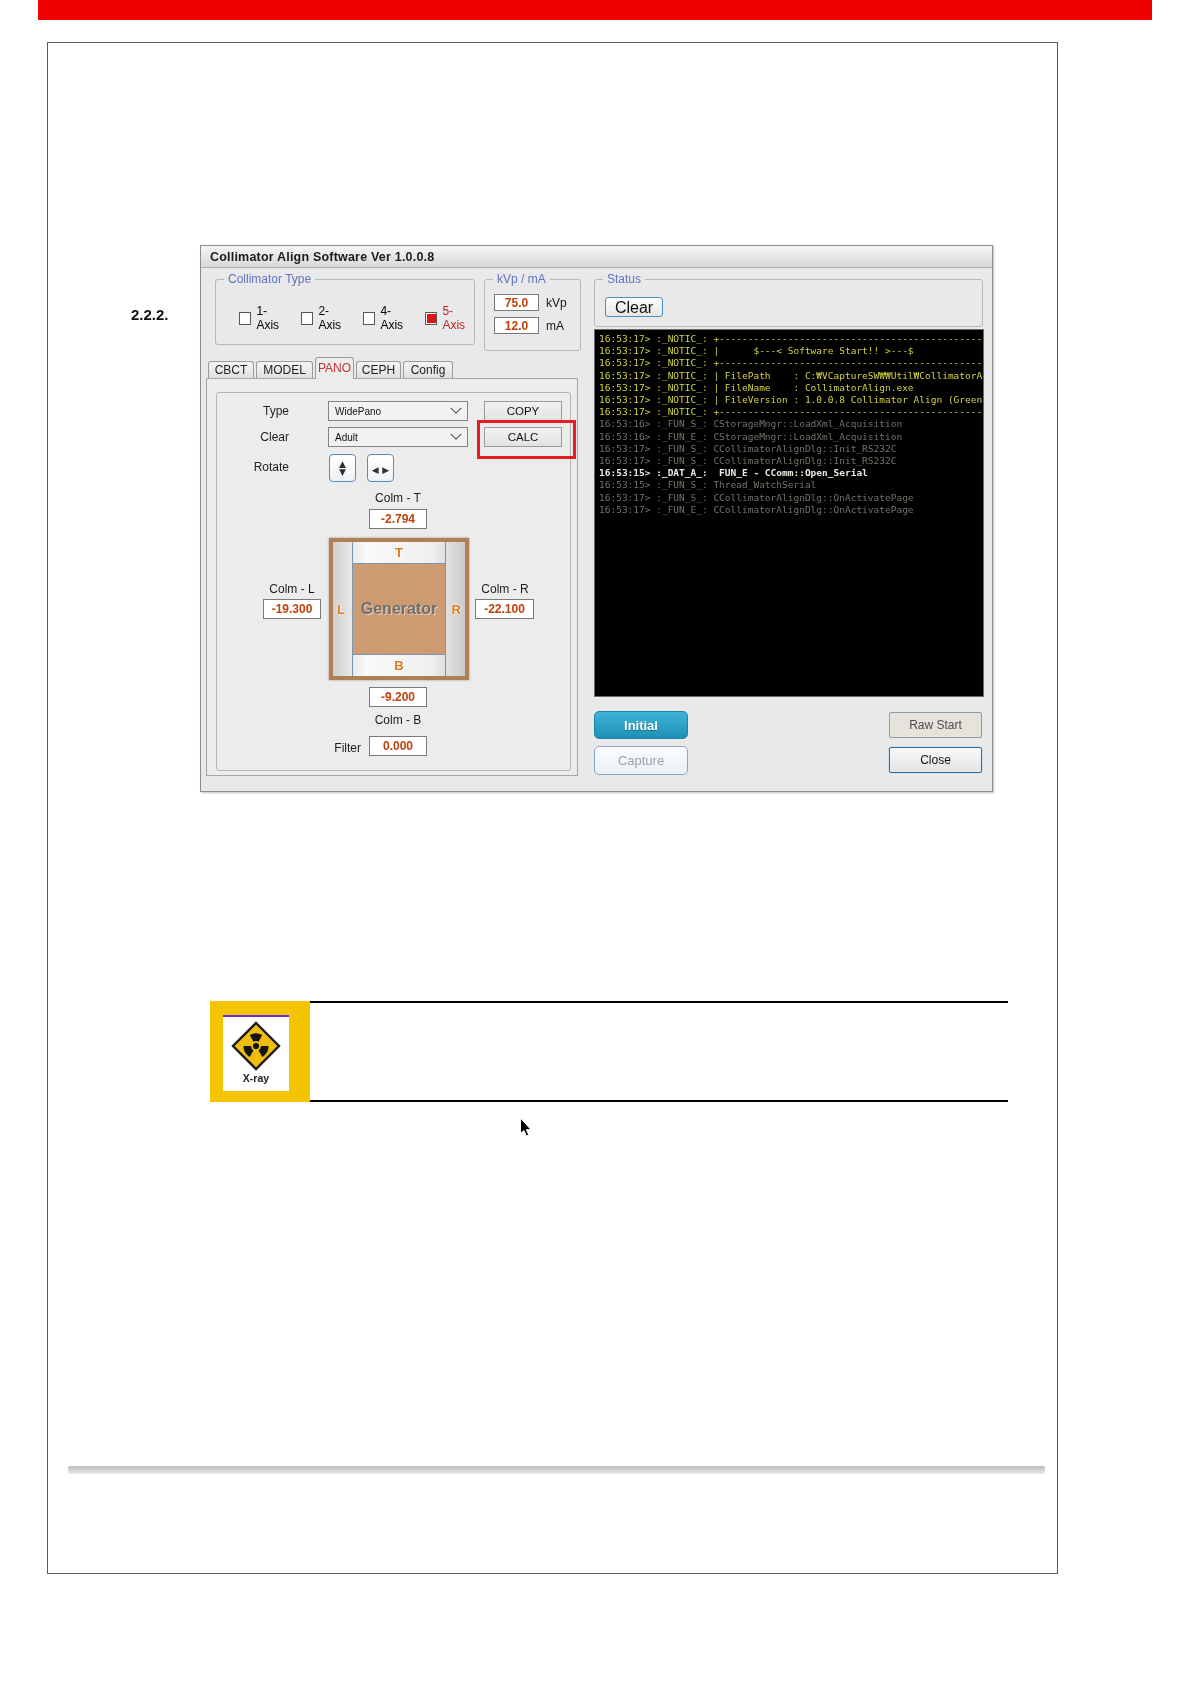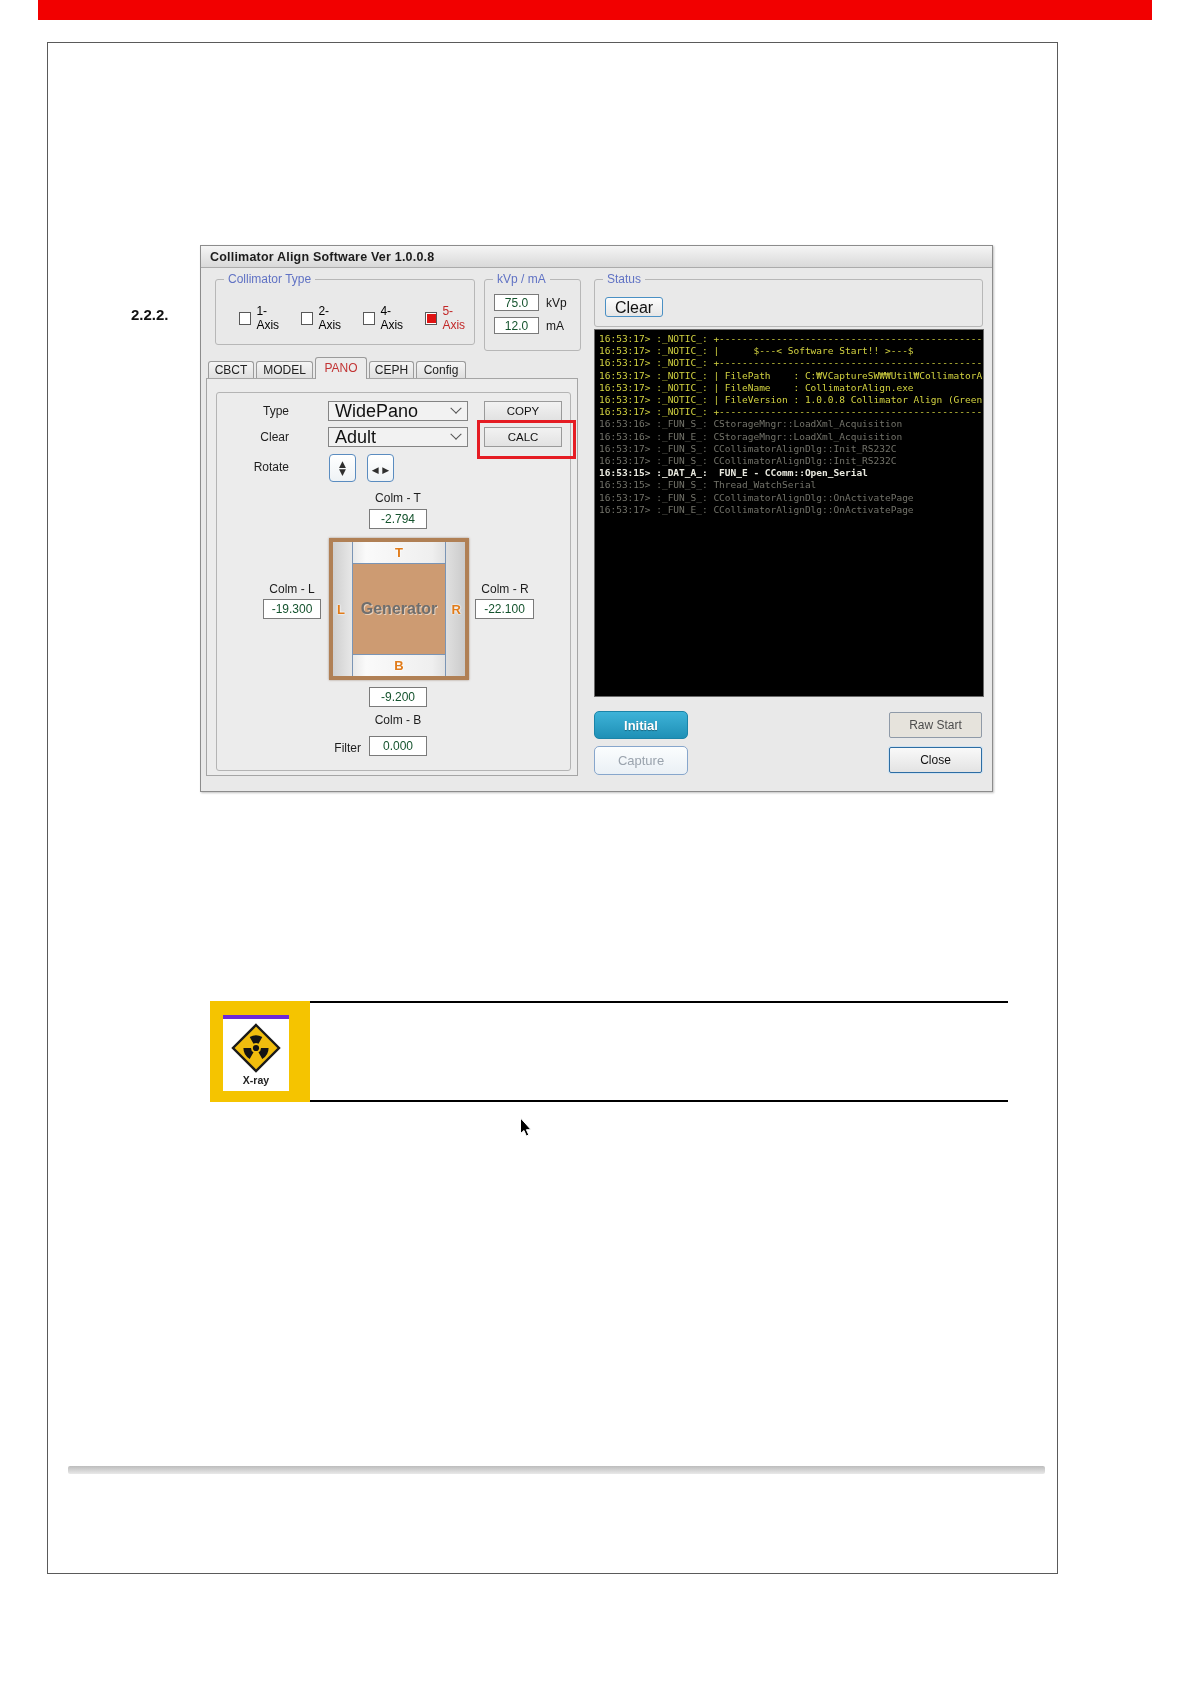--- a/index.html
+++ b/index.html
@@ -34,21 +34,21 @@
   .cb-lb{font-size:12px;color:#000000;}
   .cb-lb.sel{color:#c22727;}
 
   
   .kvp-rows{position:absolute;left:9px;top:14px;display:flex;flex-direction:column;gap:6px;}
   .kvp-row{display:flex;align-items:center;gap:7px;}
   .kvp-unit{font-size:12px;color:#161616;}
 
   .valbox{background:#fff;border:1px solid #7a7a7a;box-sizing:border-box;
           display:inline-flex;align-items:center;justify-content:center;
-          font-size:12px;font-weight:400;color:#14532d;}
+          font-size:12px;font-weight:700;color:#c2410c;}
   .kvp-val{width:45px;height:17px;}
 
   
   .clear-btn{position:absolute;left:10px;top:17px;width:58px;height:20px;
              background:linear-gradient(180deg,#fcfcfc,#e6e6e6);border:1px solid #4a90c4;border-radius:3px;
              font-size:16px;color:#111;font-family:"Liberation Sans",sans-serif;}
 
   .console{position:absolute;left:393px;top:83px;width:390px;height:368px;background:#000;
            border:1px solid #6a6a6a;box-sizing:border-box;overflow:hidden;padding:3px 0 0 4px;}
   .log-line{white-space:pre;font-family:"DejaVu Sans Mono",monospace;font-size:9.5px;line-height:12.2px;}
@@ -64,21 +64,21 @@
   .tab.active{height:22px;margin-top:0;background:#ececec;color:#c23434;position:relative;z-index:3;line-height:21px;}
   .tab-panel{position:absolute;left:5px;top:132px;width:372px;height:398px;background:#ececec;border:1px solid #a5a5a5;box-sizing:border-box;z-index:1;}
   .inner-box{position:absolute;left:15px;top:146px;width:353px;height:377px;border:1px solid #b4b4b4;border-radius:3px;z-index:2;}
 
   .lbl{position:absolute;font-size:12px;color:#1d1d1d;z-index:3;}
   .lbl.r{text-align:right;}
   .lbl.c{text-align:center;}
 
   .combo{position:absolute;height:20px;background:#f2f2f2;border:1px solid #848484;box-sizing:border-box;
          display:flex;align-items:center;justify-content:space-between;padding:0 7px 0 6px;z-index:3;}
-  .combo-text{font-size:18px;color:#111;}
+  .combo-text{font-size:10px;color:#111;}
   .chev{width:7px;height:7px;border-right:1.5px solid #555;border-bottom:1.5px solid #555;
         transform:rotate(45deg) translate(-2px,-2px);}
 
   .btn-sm{position:absolute;height:20px;background:linear-gradient(180deg,#f2f2f2,#e2e2e2);
           border:1px solid #9a9a9a;font-size:11.5px;color:#111;z-index:3;font-family:"Liberation Sans",sans-serif;}
   .calc-rect{position:absolute;left:276px;top:174px;width:93px;height:33px;border:3px solid #e51c23;z-index:5;pointer-events:none;}
 
   .rot-btn{position:absolute;width:27px;height:28px;background:linear-gradient(180deg,#ffffff,#eef2f5);
            border:1px solid #5a8cc0;border-radius:4px;z-index:3;display:flex;align-items:center;justify-content:center;padding:0;}
   .rot-btn .col{display:flex;flex-direction:column;line-height:8px;}
@@ -108,21 +108,21 @@
   .capture-btn{position:absolute;background:linear-gradient(180deg,#fbfdfe,#eaf0f5);border:1px solid #87a6cc;
                border-radius:5px;color:#9aa3ad;font-size:13px;font-family:"Liberation Sans",sans-serif;}
   .rawviewer-btn{position:absolute;background:#e6e3dc;border:1px solid #8f9aa8;border-radius:2px;
                  color:#4c4c4c;font-size:12px;font-family:"Liberation Sans",sans-serif;}
   .close-btn{position:absolute;background:linear-gradient(180deg,#f9f9f9,#e3e3e3);border:1px solid #2d6da3;
              border-radius:2px;color:#111;font-size:12px;box-shadow:0 0 0 1px #cfe2f1;font-family:"Liberation Sans",sans-serif;}
 
   
   .warn-line{position:absolute;height:2px;background:#000;}
   .warn-box{position:absolute;left:210px;top:1001px;width:100px;height:101px;background:#f5c400;}
-  .warn-card{position:absolute;left:13px;top:14px;width:66px;height:76px;background:#fff;border-top:4px solid #6d28d9;
+  .warn-card{position:absolute;left:13px;top:14px;width:66px;height:76px;background:#fff;border-top:2px solid #6d28d9;
              display:flex;flex-direction:column;align-items:center;justify-content:flex-start;padding-top:3px;box-sizing:border-box;}
   .xray-label{font-size:10.5px;font-weight:bold;color:#222;margin-top:0px;}
 
   .cursor{position:absolute;left:519px;top:1117px;z-index:9;}
 </style>
 </head>
 <body>
 
 <div class="canvas">
 
@@ -191,21 +191,21 @@
         <div class="log-line tone-fun">16:53:16&gt; :_FUN_E_: CStorageMngr::LoadXml_Acquisition</div>
         <div class="log-line tone-fun">16:53:17&gt; :_FUN_S_: CCollimatorAlignDlg::Init_RS232C</div>
         <div class="log-line tone-fun">16:53:17&gt; :_FUN_S_: CCollimatorAlignDlg::Init_RS232C</div>
         <div class="log-line tone-data">16:53:15&gt; :_DAT_A_:  FUN_E - CComm::Open_Serial</div>
         <div class="log-line tone-fun">16:53:15&gt; :_FUN_S_: Thread_WatchSerial</div>
         <div class="log-line tone-fun">16:53:17&gt; :_FUN_S_: CCollimatorAlignDlg::OnActivatePage</div>
         <div class="log-line tone-fun">16:53:17&gt; :_FUN_E_: CCollimatorAlignDlg::OnActivatePage</div>
       </div>
 
     <div class="tab-panel"></div>
-    <div class="tab-bar"><span class="tab" style="width: 46px;">CBCT</span><span class="tab" style="width: 57px;">MODEL</span><span class="tab active" style="width: 52px;">PANO</span><span class="tab" style="width: 45px;">CEPH</span><span class="tab" style="width: 50px;">Config</span></div>
+    <div class="tab-bar"><span class="tab" style="width: 46px;">CBCT</span><span class="tab" style="width: 57px;">MODEL</span><span class="tab active" style="width: 39px;">PANO</span><span class="tab" style="width: 45px;">CEPH</span><span class="tab" style="width: 50px;">Config</span></div>
     <div class="inner-box"></div>
 
     <span class="lbl r" style="left:40px;top:158px;width:48px;">Type</span>
     <div class="combo" style="left:127px;top:155px;width:140px;">
       <span class="combo-text">WidePano</span>
       <span class="chev"></span>
     </div>
     <button class="btn-sm" style="left:283px;top:155px;width:78px;">COPY</button>
 
     <span class="lbl r" style="left:40px;top:184px;width:48px;">Clear</span>

